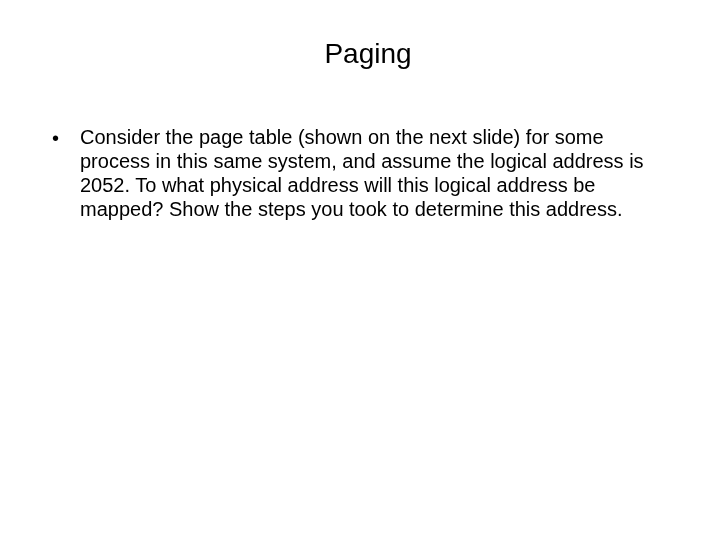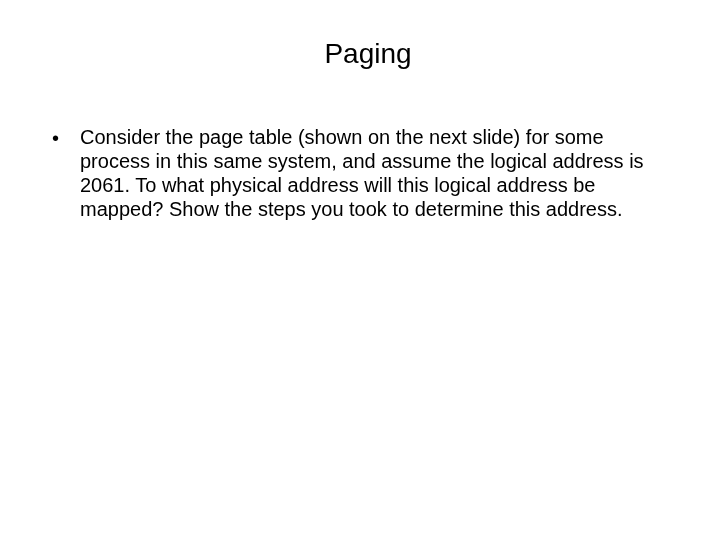--- a/index.html
+++ b/index.html
@@ -54,16 +54,16 @@
 </style>
 </head>
 <body>
 
 <div class="slide">
   <h1 class="title">Paging</h1>
 
   <div class="body-area">
     <div class="bullet-row">
       <div class="bullet-marker">•</div>
-      <div class="bullet-text">Consider the page table (shown on the next slide) for some process in this same system, and assume the logical address is 2061. To what physical address will this logical address be mapped? Show the steps you took to determine this address.</div>
+      <div class="bullet-text">Consider the page table (shown on the next slide) for some process in this same system, and assume the logical address is 2052. To what physical address will this logical address be mapped? Show the steps you took to determine this address.</div>
     </div>
   </div>
 </div>
 
 </body></html>

